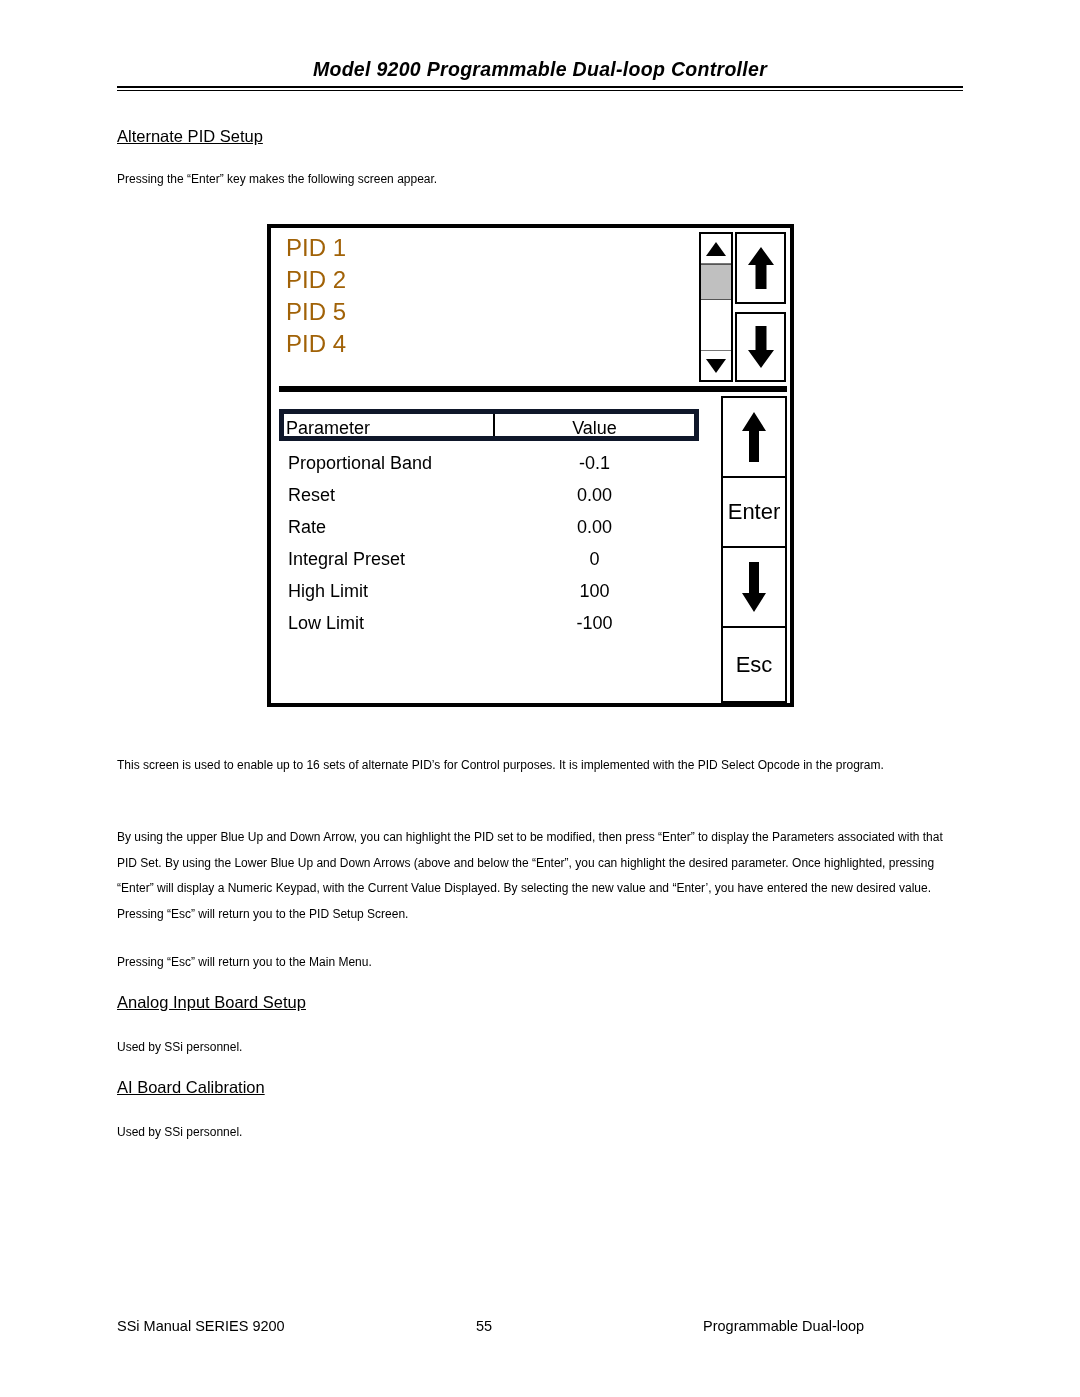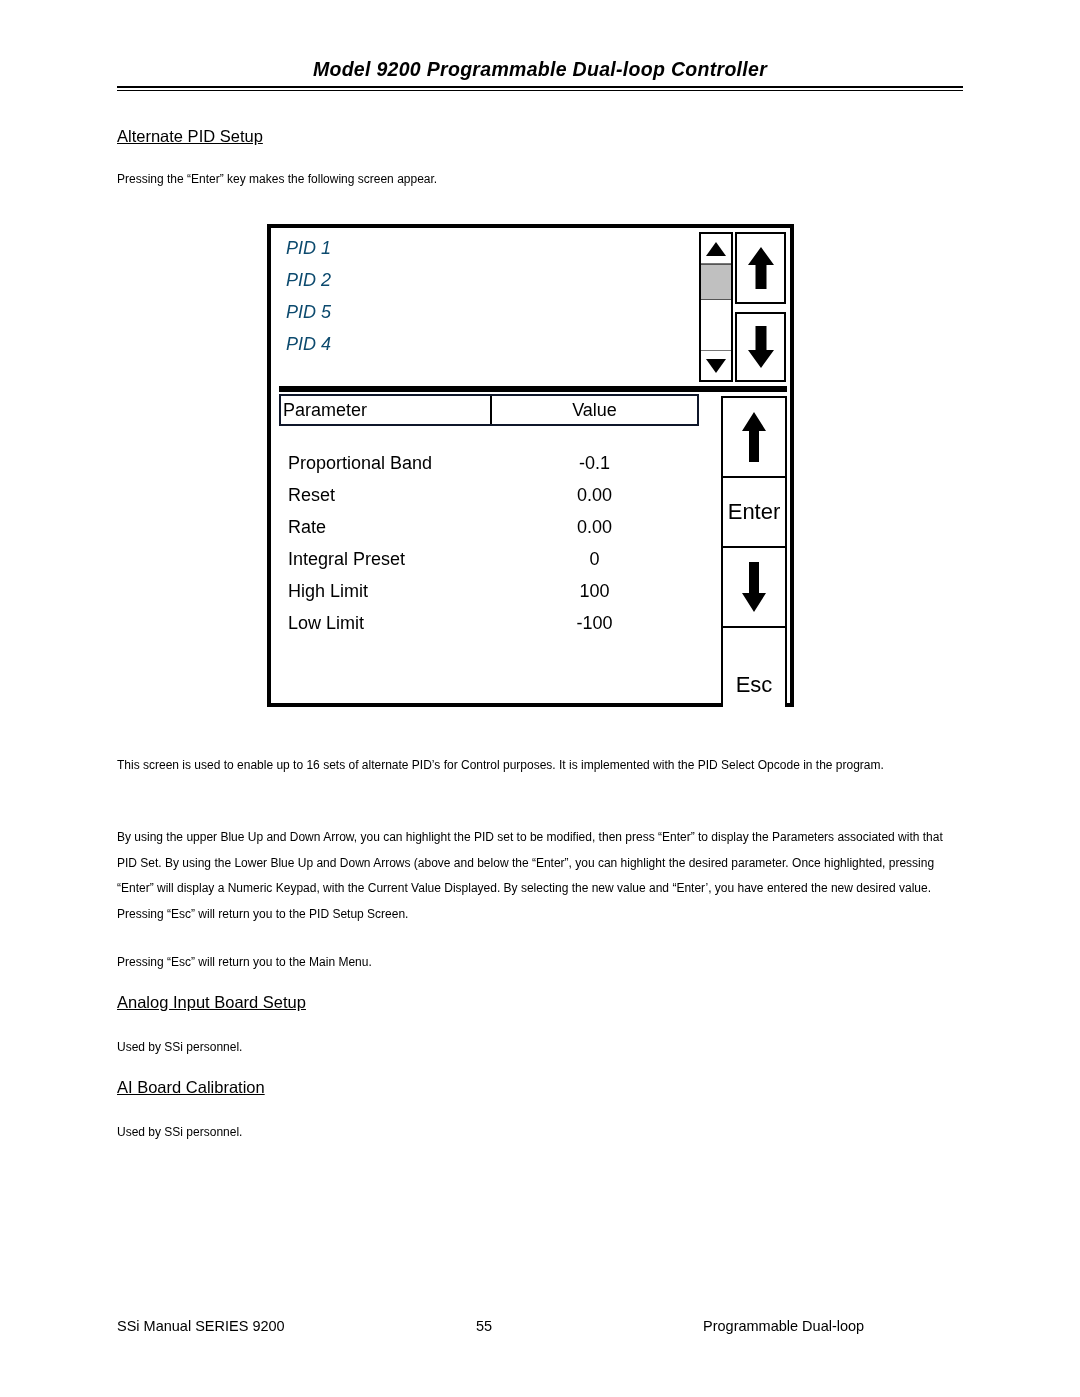--- a/index.html
+++ b/index.html
@@ -79,25 +79,24 @@
   #pid-list {
     position: absolute;
     left: 8px;
     top: 4px;
     width: 420px;
     height: 150px;
   }
   .pid-row {
     height: 32px;
     line-height: 32px;
-    font-size: 18px;
+    font-size: 24px;
     padding-left: 7px;
-    color: #0c4a6e;
-    white-space: nowrap;
-    font-style: italic;
+    color: #a16207;
+    white-space: nowrap;
   }
 
   
   #pid-scrollbar {
     position: absolute;
     left: 428px;
     top: 4px;
     width: 34px;
     height: 150px;
     border: 2px solid #000;
@@ -172,24 +171,24 @@
     top: 158px;
     width: 508px;
     height: 6px;
     background: #000;
   }
 
   
   #param-table-header {
     position: absolute;
     left: 8px;
-    top: 166px;
+    top: 181px;
     width: 420px;
     height: 32px;
-    border: 2px solid #0f172a;
+    border: 5px solid #0f172a;
     box-sizing: border-box;
     display: flex;
   }
   #col-parameter {
     width: 211px;
     height: 100%;
     border-right: 2px solid #000;
     box-sizing: border-box;
     font-size: 18px;
     line-height: 28px;
@@ -245,21 +244,21 @@
     width: 100%;
     box-sizing: border-box;
     border-bottom: 2px solid #000;
     display: flex;
     align-items: center;
     justify-content: center;
     font-size: 22px;
     font-weight: normal;
     background: #fff;
   }
-  .keypad-btn:last-child { border-bottom: none; margin-top: 20px; }
+  .keypad-btn:last-child { border-bottom: none; }
   #kp-up    { height: 80px; }
   #kp-enter { height: 70px; }
   #kp-down  { height: 80px; }
   #kp-esc   { height: 73px; }
 
   
   .arrow-glyph { display: block; }
 
   
   .footer-item {

